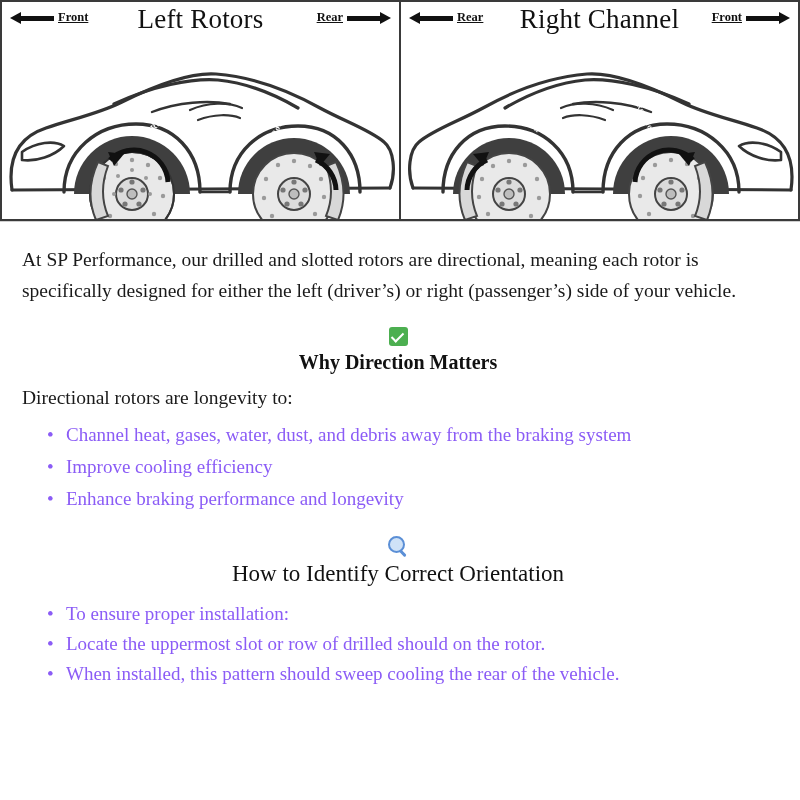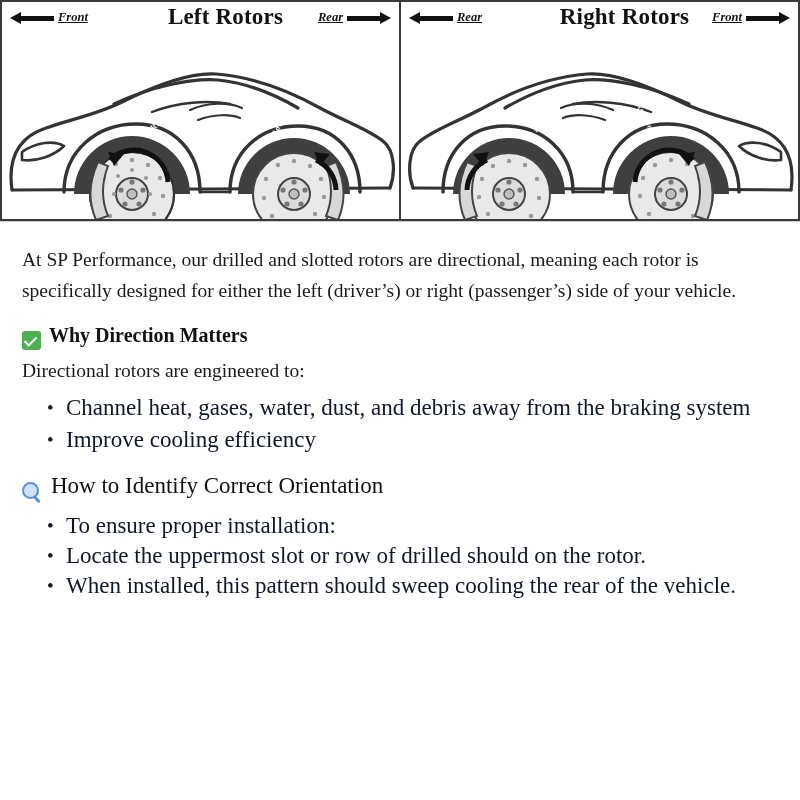--- a/index.html
+++ b/index.html
@@ -42,46 +42,44 @@
   .panel.left { border-right-width: 1px; }
   .panel.right { border-left-width: 1px; }
 
   .panel-title {
     position: absolute;
     top: 2px;
     left: 0;
     width: 100%;
     text-align: center;
     font-family: "Liberation Serif", serif;
-    font-weight: bold;
-    font-size: 23px;
+    font-weight: normal;
+    font-size: 27px;
     letter-spacing: .2px;
     color: #111;
-    padding-left: 25px;
   }
   .panel-sub {
     position: absolute;
     top: 28px;
     left: 0;
     width: 100%;
     text-align: center;
     font-style: italic;
     font-size: 13px;
     color: #222;
   }
 
   .arrow-tag {
     position: absolute;
     top: 8px;
     display: flex;
     align-items: center;
     gap: 2px;
     font-size: 12.5px;
     font-weight: bold;
-    font-style: italic;
     color: #111;
   }
   .arrow-tag .lbl {
     text-decoration: underline;
     padding: 0 2px;
   }
   .arrow-tag.tl { left: 8px; }
   .arrow-tag.tr { right: 8px; }
 
   .arw {
@@ -125,23 +123,24 @@
     box-sizing: border-box;
   }
   p.para {
     font-size: 19.5px;
     line-height: 31px;
     margin: 8px 0 0 0;
     color: #1a1a1a;
   }
   .h-row {
     display: flex;
-    align-items: flex-end;
+    align-items: center;
     gap: 8px;
     margin: 18px 0 0 0;
+    flex-direction: column;
   }
   .check-box {
     display: inline-block;
     width: 19px; height: 19px;
     border-radius: 3px;
     background: #4caf50;
     position: relative;
     top: 3px;
     flex: 0 0 auto;
   }
@@ -187,25 +186,25 @@
     transform: rotate(45deg);
     transform-origin: left center;
     border-radius: 2px;
   }
   ul.bullets {
     margin: 6px 0 0 0;
     padding-left: 44px;
     list-style: none;
   }
   ul.bullets li {
-    font-size: 23px;
+    font-size: 19px;
     line-height: 31px;
     position: relative;
     margin: 0 0 1px 0;
-    color: #0f172a;
+    color: #8b5cf6;
   }
   ul.bullets li:before {
     content: "\2022";
     position: absolute;
     left: -19px;
     top: 0;
     font-size: 19px;
   }
   ul.tight li { line-height: 29px; }
   .gap-sm { height: 6px; }
@@ -318,21 +317,21 @@
           <path d="M314 118 a34 34 0 0 1 20 30" fill="none" stroke="#111" stroke-width="5"></path>
           <path d="M318 124 l-6 -14 l16 2 z" fill="#111"></path>
         </g>
       </svg>
 
       <div class="rot-label" style="left:146px; top:112px; transform:rotate(-38deg);">Rotation</div>
       <div class="rot-label" style="left:262px; top:114px; transform:rotate(-64deg);">Rotation</div>
     </div>
 
     <div class="panel right">
-      <div class="panel-title">Right Rotors</div>
+      <div class="panel-title">Right Channel</div>
 
       <div class="arrow-tag tl">
         <span class="arw left">
             <span class="head"></span>
             <span class="shaft"></span>
           </span>
         <span class="lbl">Rear</span>
       </div>
       <div class="arrow-tag tr">
         <span class="lbl">Front</span>
@@ -422,25 +421,26 @@
 
   <div class="content">
 
     <p class="para">At SP Performance, our drilled and slotted rotors are directional, meaning each rotor is specifically designed for either the left (driver’s) or right (passenger’s) side of your vehicle.</p>
 
     <div class="h-row">
       <span class="check-box"></span>
       <span class="h2">Why Direction Matters</span>
     </div>
 
-    <p class="para">Directional rotors are engineered to:</p>
+    <p class="para">Directional rotors are longevity to:</p>
 
     <ul class="bullets">
       <li>Channel heat, gases, water, dust, and debris away from the braking system</li>
       <li>Improve cooling efficiency</li>
+      <li>Enhance braking performance and longevity</li>
     </ul>
 
     <div class="h-row">
       <span class="mag">
         <span class="glass"></span>
           <span class="handle"></span>
       </span>
       <span class="h3">How to Identify Correct Orientation</span>
     </div>
 

